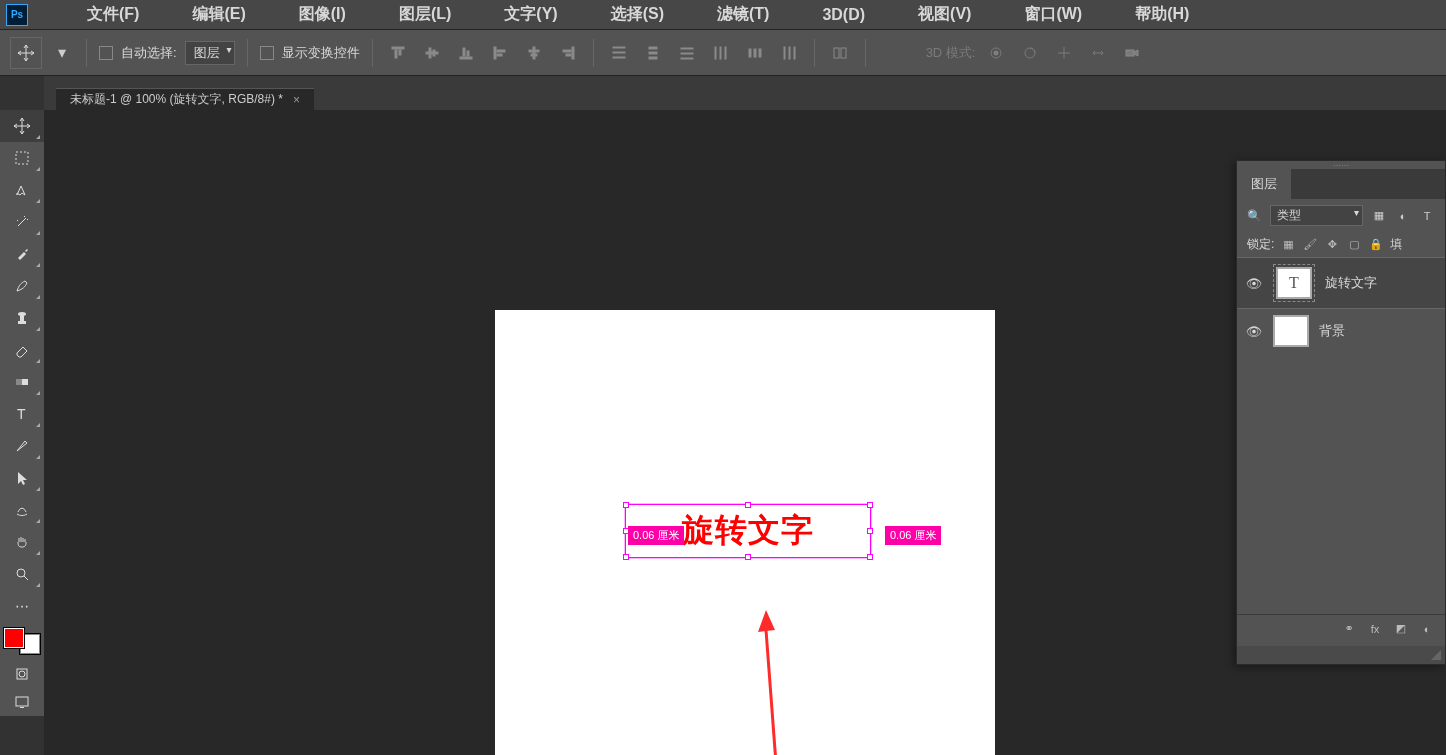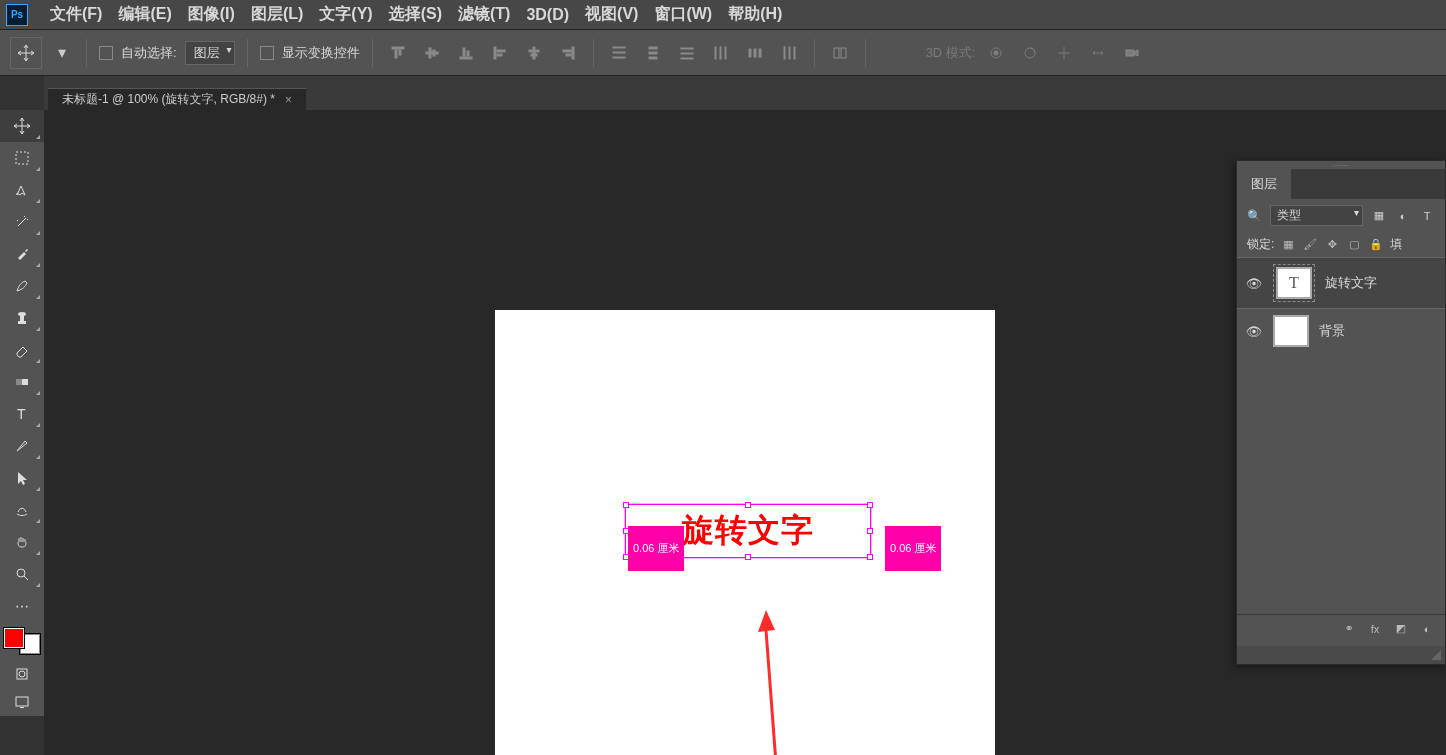--- a/index.html
+++ b/index.html
@@ -1,19 +1,19 @@
 <!DOCTYPE html>
 <html><head>
 <meta charset="utf-8">
 <style>
 * { margin: 0; padding: 0; box-sizing: border-box; font-family: "Microsoft YaHei", sans-serif; }
 body { width: 1446px; height: 755px; background: #323232; color: #d8d8d8; overflow: hidden; position: relative; }
 
 
-.menubar { height: 30px; background: #474747; display: flex; align-items: center; padding: 0 6px; border-bottom: 1px solid #222; }
+.menubar { height: 30px; background: #474747; display: flex; align-items: center; padding: 0 6px; border-bottom: 1px solid #222; gap: 37px; }
 .ps-logo { width: 22px; height: 22px; background: #001e36; border: 1px solid #31a8ff; display: flex; align-items: center; justify-content: center; margin-right: 14px; }
 .ps-logo span { color: #31a8ff; font-size: 10px; font-weight: bold; }
 .menubar .menu-item { padding: 0 8px; font-size: 16px; cursor: pointer; font-weight: bold; }
 
 
 .optionsbar { height: 46px; background: #535353; display: flex; align-items: center; padding: 0 10px; border-bottom: 1px solid #222; gap: 8px; }
 .opt-icon { width: 24px; height: 24px; display: flex; align-items: center; justify-content: center; color: #ccc; }
 .move-tool-icon { width: 32px; height: 32px; border: 1px solid #666; display: flex; align-items: center; justify-content: center; }
 .chk { display: flex; align-items: center; gap: 8px; font-size: 13px; }
 .chk-box { width: 14px; height: 14px; border: 1px solid #888; background: #535353; }
@@ -30,38 +30,38 @@
 .tool-btn.active { background: #3e3e3e; }
 .tool-btn .sub { position: absolute; right: 4px; bottom: 3px; width: 0; height: 0; border-right: 4px solid #aaa; border-top: 4px solid transparent; }
 .color-swatch { width: 36px; height: 26px; position: relative; margin: 6px auto; }
 .color-swatch .fg { position: absolute; left: 0; top: 0; width: 20px; height: 20px; background: #ff0000; border: 1px solid #fff; outline: 1px solid #000; z-index: 2; }
 .color-swatch .bg { position: absolute; right: 0; bottom: 0; width: 20px; height: 20px; background: #fff; border: 1px solid #888; outline: 1px solid #000; }
 .mode-btn { width: 44px; height: 28px; display: flex; align-items: center; justify-content: center; }
 
 
 .doc-area { position: absolute; left: 44px; top: 76px; right: 0; bottom: 0; background: #282828; }
 .tab-bar { height: 34px; background: #3a3a3a; display: flex; align-items: flex-end; padding-left: 4px; }
-.doc-tab { background: #282828; padding: 2px 14px; font-size: 12px; color: #ccc; border-top: 1px solid #555; display: flex; align-items: center; gap: 10px; }
+.doc-tab { background: #282828; padding: 2px 14px; font-size: 12px; color: #ccc; border-top: 1px solid #555; display: flex; align-items: center; gap: 10px; margin-left: 8px; }
 .doc-tab .close { color: #999; font-size: 12px; }
 
 .canvas-wrap { position: absolute; left: 0; top: 34px; right: 0; bottom: 0; display: flex; align-items: flex-start; justify-content: center; }
 .canvas { width: 500px; height: 540px; background: #fff; margin-top: 200px; position: relative; }
 
 .text-box { position: absolute; left: 130px; top: 194px; width: 246px; height: 54px; border: 1px solid #ff00ff; box-shadow: 0 0 0 1px rgba(255,0,255,0.3); display: flex; align-items: center; justify-content: center; }
 .text-box .handle { position: absolute; width: 6px; height: 6px; background: #fff; border: 1px solid #ff00ff; }
 .text-box .h-tl { left: -3px; top: -3px; }
 .text-box .h-tr { right: -3px; top: -3px; }
 .text-box .h-bl { left: -3px; bottom: -3px; }
 .text-box .h-br { right: -3px; bottom: -3px; }
 .text-box .h-t { left: 50%; top: -3px; margin-left: -3px; }
 .text-box .h-b { left: 50%; bottom: -3px; margin-left: -3px; }
 .text-box .h-l { left: -3px; top: 50%; margin-top: -3px; }
 .text-box .h-r { right: -3px; top: 50%; margin-top: -3px; }
 .text-content { font-family: SimSun, serif; color: #ff0000; font-size: 32px; font-weight: 600; letter-spacing: 1px; }
-.measure { position: absolute; background: #ff00a8; color: #fff; font-size: 11px; padding: 15px 5px; }
+.measure { position: absolute; background: #ff00a8; color: #fff; font-size: 11px; padding: 2px 5px; }
 .measure.m1 { left: 133px; top: 216px; }
 .measure.m2 { left: 390px; top: 216px; }
 
 .arrow { position: absolute; left: 268px; top: 300px; }
 .arrow svg { overflow: visible; }
 
 
 .layers-panel { position: absolute; right: 0; top: 160px; width: 210px; height: 505px; background: #535353; border: 1px solid #2a2a2a; box-shadow: -2px 2px 8px rgba(0,0,0,0.4); }
 .layers-panel .grip { height: 8px; background: #535353; text-align: center; font-size: 8px; color: #888; }
 .panel-tabs { height: 30px; background: #3a3a3a; display: flex; }

